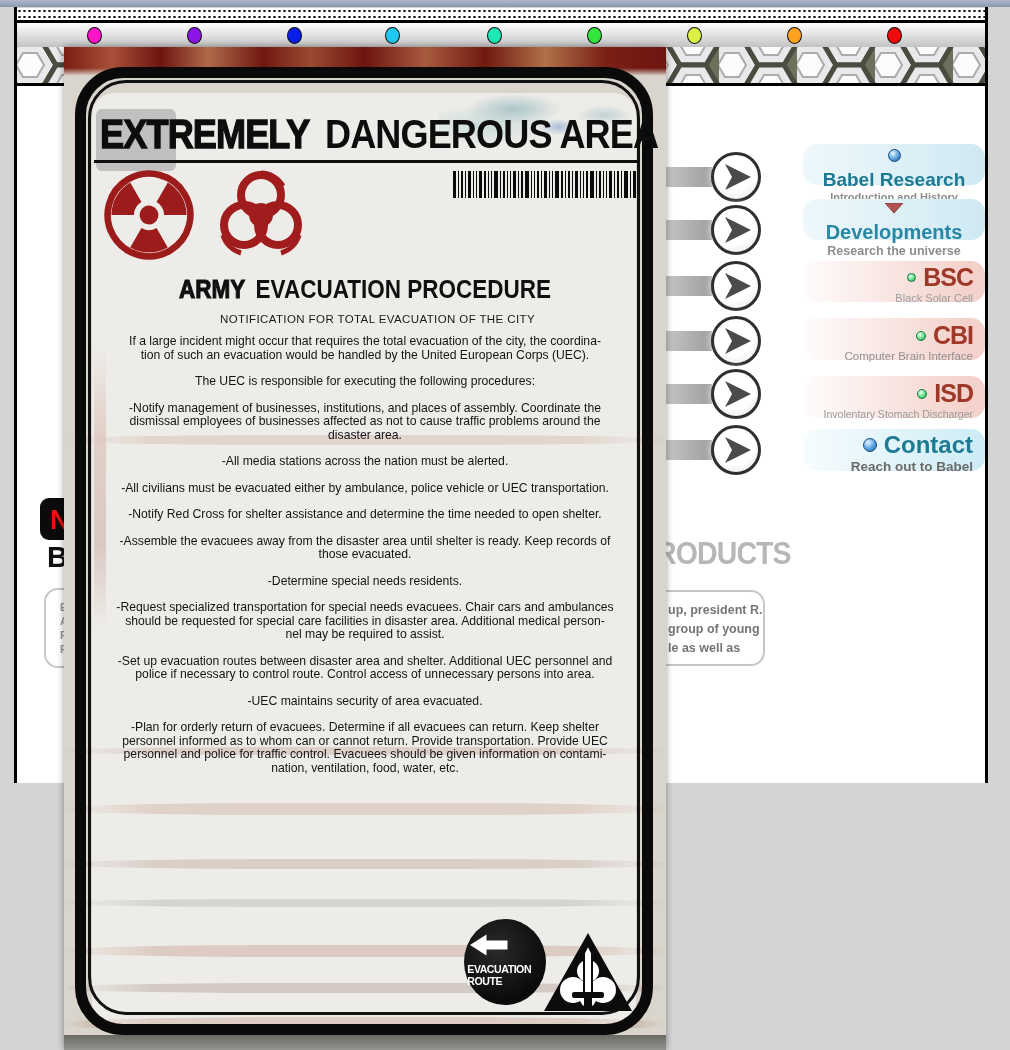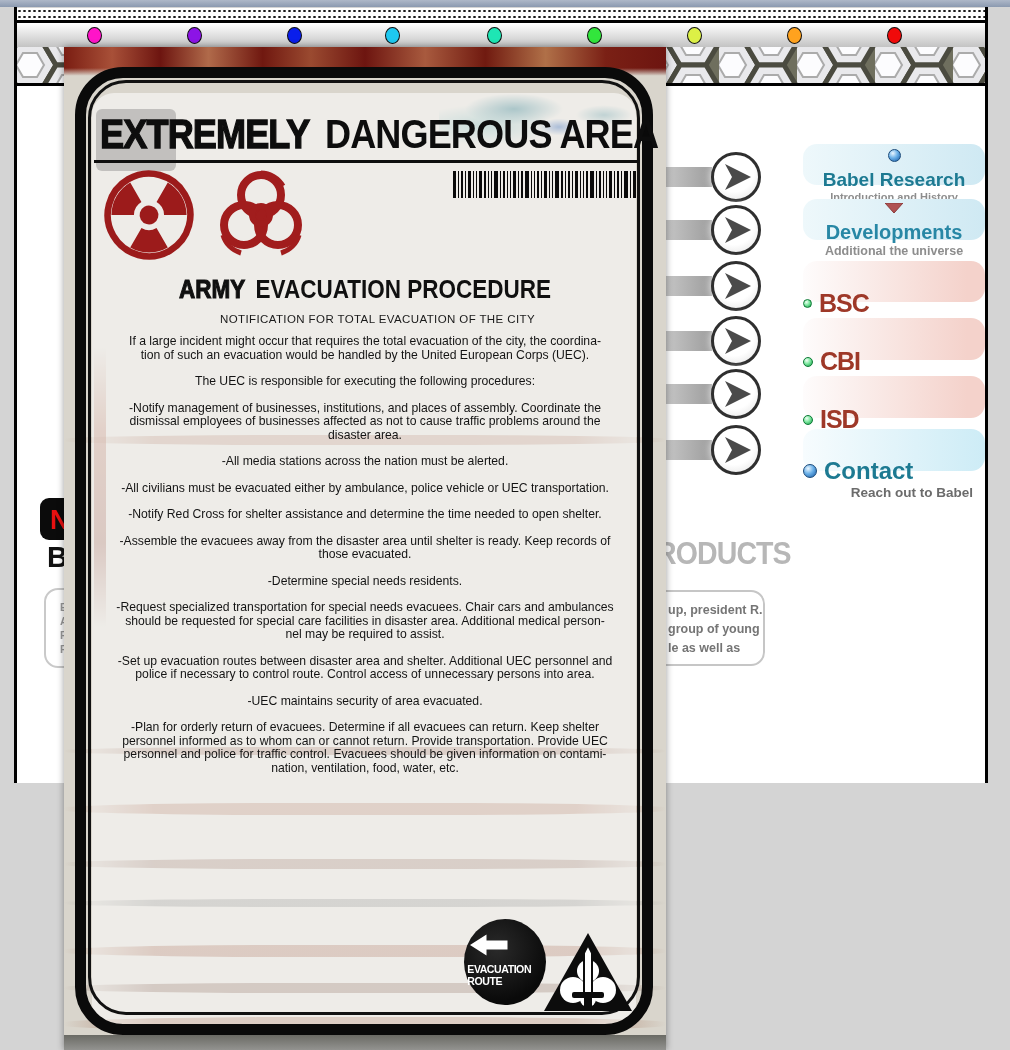--- a/index.html
+++ b/index.html
@@ -45,21 +45,21 @@
   .arrow-btn svg { position:absolute; left:11px; top:9px; }
   .arrow-tail { position:absolute; left:600px; width:112px; height:20px; z-index:2;
     background:linear-gradient(90deg, rgba(160,160,160,0), rgba(140,140,140,.85)); }
 
   
   .mitem { position:absolute; left:803px; width:182px; border-radius:14px; z-index:2; }
   .mitem.blue { background:linear-gradient(90deg,#eef8fb,#cfe9f3); }
   .mitem.pink { background:linear-gradient(90deg,#fefcfc 0%,#f4d2cb 90%); }
   .trow { display:flex; align-items:center; gap:7px; }
   .trow.center { justify-content:center;flex-direction:column; }
-  .trow.right { justify-content:flex-start; padding-right:12px;margin-top:26px; }
+  .trow.right { justify-content:flex-end; padding-right:12px; }
   .sub { font-weight:bold; }
   .sub.center { text-align:center; }
   .sub.right { text-align:right; padding-right:12px; }
   .t-teal { color:#1d7a92; }
   .t-red { color:#9e3828; }
   .sph { border-radius:50%; flex:0 0 auto; }
   .sph.blue { background:radial-gradient(circle at 35% 30%, #eaf6ff, #6ab0e8 45%, #1d5fa8 95%); border:1px solid #1a4a7a; }
   .sph.green { background:radial-gradient(circle at 35% 30%, #f0fff4, #7ee8a0 45%, #18a04a 95%); border:1px solid #0e7a36; }
 
   
@@ -211,21 +211,21 @@
     </div>
   <div class="sub center" style="font-size:11px;color:#8d8d8d">Introduction and History</div>
 </div>
 <div class="mitem blue" style="top:199px;height:41px;padding-top:4px">
   <div class="trow center">
       <svg width="18" height="11">
         <polygon points="0,0 18,0 9,10" fill="#b05252" stroke="#8a3a3a" stroke-width="1"></polygon>
       </svg>
     <span style="font-size:20px;font-weight:bold;color:#2787a5">Developments</span>
     </div>
-  <div class="sub center" style="font-size:12.5px;color:#8d8d8d">Additional the universe</div>
+  <div class="sub center" style="font-size:12.5px;color:#8d8d8d">Research the universe</div>
 </div>
 <div class="mitem pink" style="top:261px;height:41px;padding-top:2px">
   <div class="trow right">
       <span class="sph green" style="width:9px;height:9px"></span>
     <span class="t-red" style="font-size:25px;font-weight:bold;letter-spacing:-1px">BSC</span>
     </div>
   <div class="sub right" style="font-size:11px;color:#9c9c9c;font-weight:normal">Black Solar Cell</div>
 </div>
 <div class="mitem pink" style="top:318px;height:42px;padding-top:3px">
   <div class="trow right">

